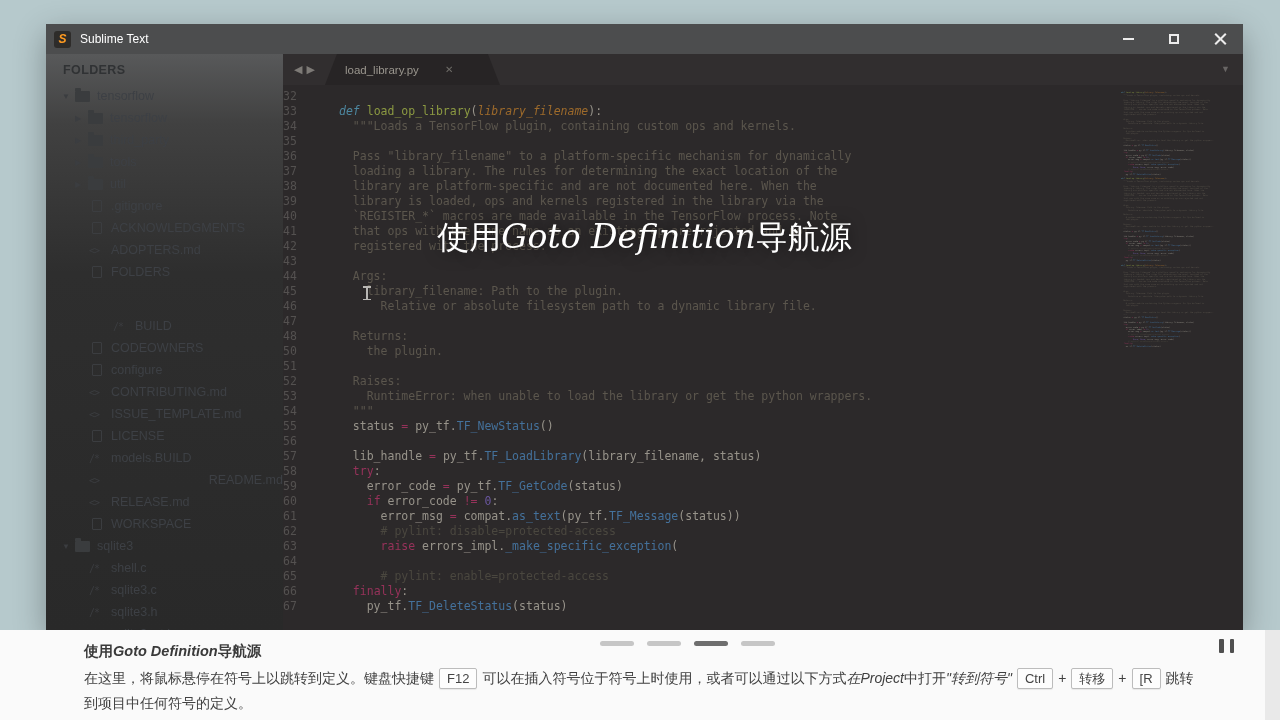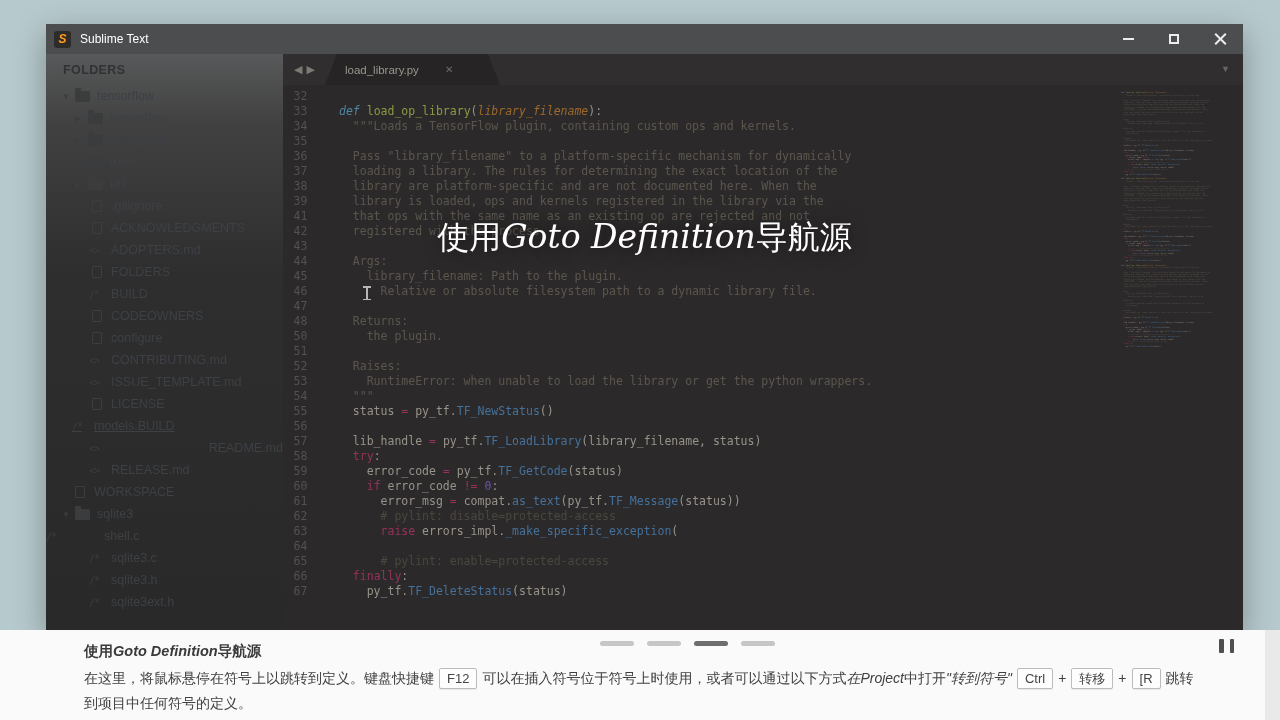--- a/index.html
+++ b/index.html
@@ -50,21 +50,21 @@
     color:#7d7a76; font-size:11px; }
   .tab { margin-left:2px; align-self:stretch; display:flex; align-items:center; background:#272425;
     color:#9a968e; font-size:11.5px; padding:0 16px 0 20px; position:relative;
     clip-path:polygon(12px 0, calc(100% - 12px) 0, 100% 100%, 0 100%); min-width:175px; }
   .tab-close { margin-left:26px; color:#6e6c67; font-size:10px; }
   .overflow-arrow { position:absolute; right:13px; top:10px; color:#696665; font-size:9px; }
 
   .code { position:absolute; top:31px; left:0; right:0; bottom:0; padding-top:4px;
     font-family:"DejaVu Sans Mono",monospace; font-size:11.5px; line-height:15px; }
   .code-line { display:flex; height:15px; }
-  .lnum { width:35px; text-align:center; color:#545150; flex:none; }
+  .lnum { width:35px; text-align:left; color:#545150; flex:none; }
   .ltxt { margin-left:21px; white-space:pre; }
 
   .tk-cy { color:#4d87a0; font-style:italic; }
   .tk-fn { color:#8c9a42; }
   .tk-pa { color:#9d6a2b; font-style:italic; }
   .tk-pl { color:#97938a; }
   .tk-st { color:#5b564d; }
   .tk-rd { color:#96325a; }
   .tk-bl { color:#44719b; }
   .tk-pu { color:#6a56a0; }
@@ -162,21 +162,21 @@
             <span class="tree-label">ACKNOWLEDGMENTS</span>
           </div>
           <div class="tree-row" style="padding-left: 43px;">
             <span class="icon-text">&lt;&gt;</span>
             <span class="tree-label">ADOPTERS.md</span>
           </div>
           <div class="tree-row" style="padding-left: 43px;">
             <span class="icon-file"></span>
             <span class="tree-label">FOLDERS</span>
           </div>
-          <div class="tree-row" style="padding-left: 43px;">
+          <div class="tree-row" style="padding-left: 67px; margin-top: 32px;">
             <span class="icon-text">/*</span>
             <span class="tree-label">BUILD</span>
           </div>
           <div class="tree-row" style="padding-left: 43px;">
             <span class="icon-file"></span>
             <span class="tree-label">CODEOWNERS</span>
           </div>
           <div class="tree-row" style="padding-left: 43px;">
             <span class="icon-file"></span>
             <span class="tree-label">configure</span>
@@ -186,42 +186,42 @@
             <span class="tree-label">CONTRIBUTING.md</span>
           </div>
           <div class="tree-row" style="padding-left: 43px;">
             <span class="icon-text">&lt;&gt;</span>
             <span class="tree-label">ISSUE_TEMPLATE.md</span>
           </div>
           <div class="tree-row" style="padding-left: 43px;">
             <span class="icon-file"></span>
             <span class="tree-label">LICENSE</span>
           </div>
-          <div class="tree-row" style="padding-left: 26px; text-decoration: underline;">
+          <div class="tree-row" style="padding-left: 43px;">
             <span class="icon-text">/*</span>
             <span class="tree-label">models.BUILD</span>
           </div>
           <div class="tree-row" style="padding-left: 43px; justify-content: space-between;">
             <span class="icon-text">&lt;&gt;</span>
             <span class="tree-label">README.md</span>
           </div>
           <div class="tree-row" style="padding-left: 43px;">
             <span class="icon-text">&lt;&gt;</span>
             <span class="tree-label">RELEASE.md</span>
           </div>
-          <div class="tree-row" style="padding-left: 26px;">
+          <div class="tree-row" style="padding-left: 43px;">
             <span class="icon-file"></span>
             <span class="tree-label">WORKSPACE</span>
           </div>
           <div class="tree-row" style="padding-left: 16px;">
             <span class="tree-arrow">▼</span>
             <span class="icon-folder"></span>
             <span class="tree-label">sqlite3</span>
           </div>
-          <div class="tree-row" style=" gap: 36px;">
+          <div class="tree-row" style="padding-left: 43px;">
             <span class="icon-text">/*</span>
             <span class="tree-label">shell.c</span>
           </div>
           <div class="tree-row" style="padding-left: 43px;">
             <span class="icon-text">/*</span>
             <span class="tree-label">sqlite3.c</span>
           </div>
           <div class="tree-row" style="padding-left: 43px;">
             <span class="icon-text">/*</span>
             <span class="tree-label">sqlite3.h</span>
@@ -270,20 +270,24 @@
             <span class="lnum">37</span>
             <span class="ltxt"><span class="tk-st">  loading a library. The rules for determining the exact location of the</span></span>
           </div>
           <div class="code-line">
             <span class="lnum">38</span>
             <span class="ltxt"><span class="tk-st">  library are platform-specific and are not documented here. When the</span></span>
           </div>
           <div class="code-line">
             <span class="lnum">39</span>
             <span class="ltxt"><span class="tk-st">  library is loaded, ops and kernels registered in the library via the</span></span>
+          </div>
+          <div class="code-line">
+            <span class="lnum">40</span>
+            <span class="ltxt"><span class="tk-st">  `REGISTER_*` macros are made available in the TensorFlow process. Note</span></span>
           </div>
           <div class="code-line">
             <span class="lnum">41</span>
             <span class="ltxt"><span class="tk-st">  that ops with the same name as an existing op are rejected and not</span></span>
           </div>
           <div class="code-line">
             <span class="lnum">42</span>
             <span class="ltxt"><span class="tk-st">  registered with the process.</span></span>
           </div>
           <div class="code-line">

